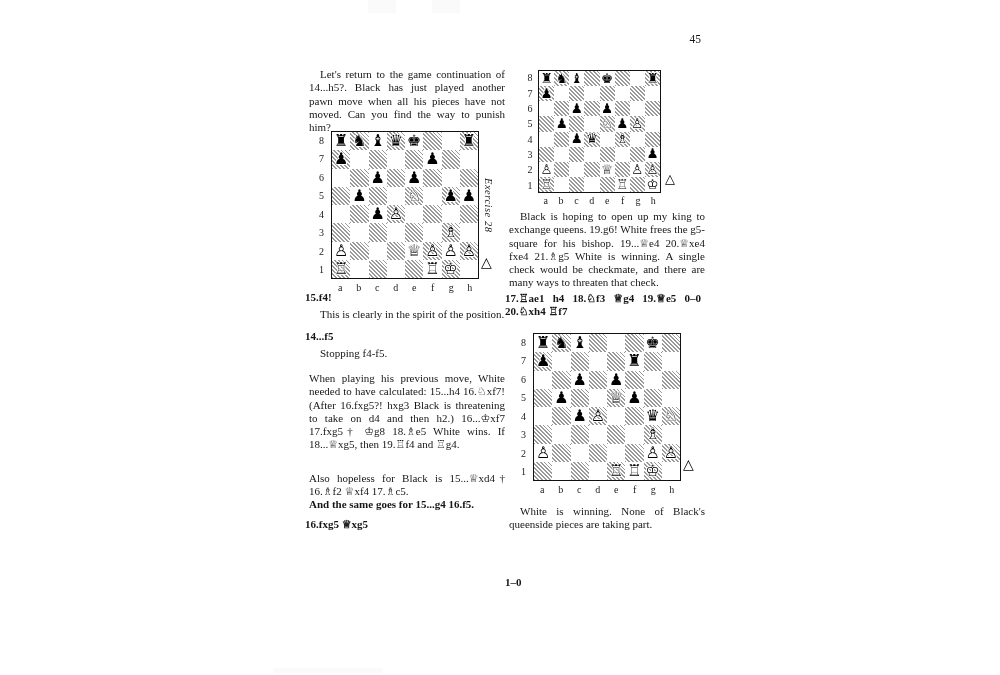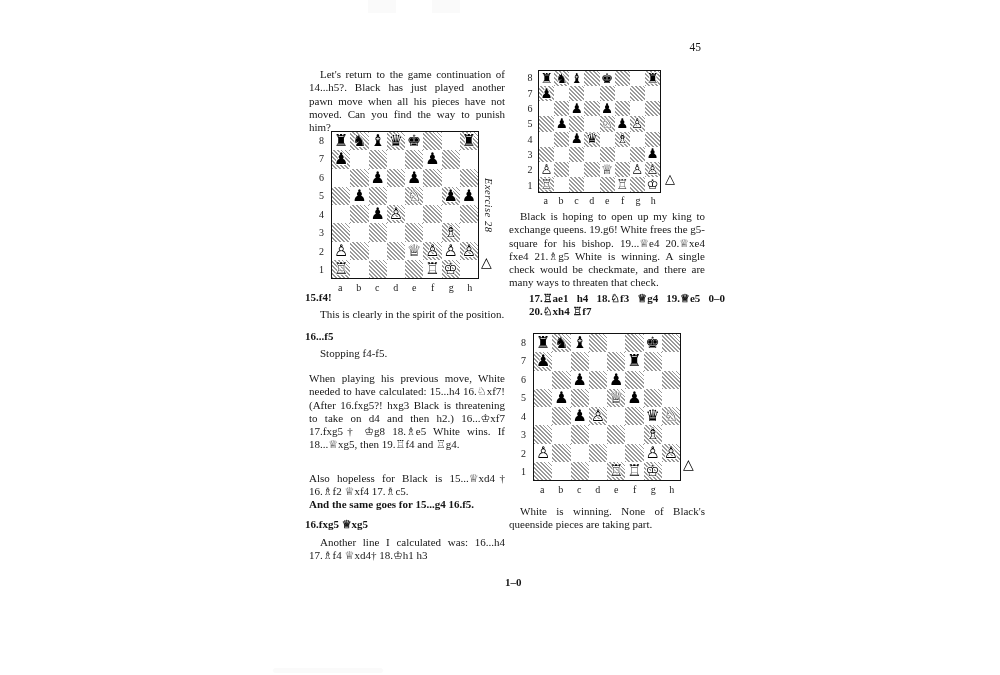--- a/index.html
+++ b/index.html
@@ -1,26 +1,26 @@
 <!DOCTYPE html>
 <html><head>
 <meta charset="utf-8">
 <style>
   html,body{margin:0;padding:0;background:#fff;}
   #page{position:relative;width:1000px;height:675px;background:#ffffff;overflow:hidden;
         font-family:"Liberation Serif","DejaVu Serif",serif;color:#161616;}
   .abs{position:absolute;}
   .header-title{top:33px;left:0;width:1000px;text-align:center;font-size:11.5px;}
-  .page-number{top:33px;left:505px;width:196px;text-align:right;font-size:11.5px;margin-top:8px;}
+  .page-number{top:33px;left:505px;width:196px;text-align:right;font-size:11.5px;}
   .col{width:196px;}
   p.body{margin:4px;font-size:11px;line-height:13.3px;text-align:justify;}
   p.single{text-align:left;}
   .indent{text-indent:11px;}
   .moveline{margin:0;font-size:11px;line-height:13.2px;font-weight:bold;text-align:left;}
-  .moves-justified{text-align:justify;margin-left:24px;}
+  .moves-justified{text-align:justify;}
   
   .diagram{position:absolute;}
   .board{position:absolute;display:grid;grid-template-columns:repeat(8,1fr);grid-template-rows:repeat(8,1fr);
          border:1.5px solid #111;box-sizing:border-box;background:#fff;}
   .sq{display:flex;align-items:center;justify-content:center;overflow:hidden;}
   .sq.dark{background-image:repeating-linear-gradient(45deg,#9a9a9a 0,#9a9a9a 0.9px,rgba(0,0,0,0) 0.9px,rgba(0,0,0,0) 2.8px);}
   .sq.light{background:#fff;}
   .piece{font-family:"DejaVu Sans",sans-serif;color:#000;line-height:1;
          text-shadow:-1px 0 0 #fff,1px 0 0 #fff,0 -1px 0 #fff,0 1px 0 #fff,0 0 1.5px #fff;}
   .rank-labels{position:absolute;display:flex;flex-direction:column;}
@@ -195,29 +195,28 @@
         <span>g</span>
         <span>h</span>
       </div>
     <div class="side-label">Exercise 28</div>
     <div class="move-indicator">△</div>
   </div>
 
   <p class="moveline abs col" style="left:305px;top:291px;">15.f4!</p>
   <p class="body single indent abs col" style="left:305px;top:304px;">This is clearly in the spirit of the position.</p>
 
-  <p class="moveline abs col" style="left:305px;top:330px;">16...f5</p>
+  <p class="moveline abs col" style="left:305px;top:330px;">14...f5</p>
   <p class="body single indent abs col" style="left:305px;top:343px;">Stopping f4-f5.</p>
 
   <p class="body abs col" style="left:305px;top:368px;">When playing his previous move, White needed to have calculated: 15...h4 16.♘xf7! (After 16.fxg5?! hxg3 Black is threatening to take on d4 and then h2.) 16...♔xf7 17.fxg5† ♔g8 18.♗e5 White wins. If 18...♕xg5, then 19.♖f4 and ♖g4.</p>
   <p class="body abs col" style="left:305px;top:468px;">Also hopeless for Black is 15...♕xd4† 16.♗f2 ♕xf4 17.♗c5.</p>
   <p class="body single abs col" style="left:305px;top:494px;font-weight:bold;">And the same goes for 15...g4 16.f5.</p>
 
   <p class="moveline abs col" style="left:305px;top:518px;">16.fxg5 ♕xg5</p>
-  <p class="body indent abs col" style="left:305px;top:532px;">Another line I calculated was: 16...h4 17.♗f4 ♕xd4† 18.♔h1 h3</p>
 
   <div class="diagram dg-small" style="left:524px;top:70px;">
     <div class="rank-labels">
         <span>8</span>
         <span>7</span>
         <span>6</span>
         <span>5</span>
         <span>4</span>
         <span>3</span>
         <span>2</span>

